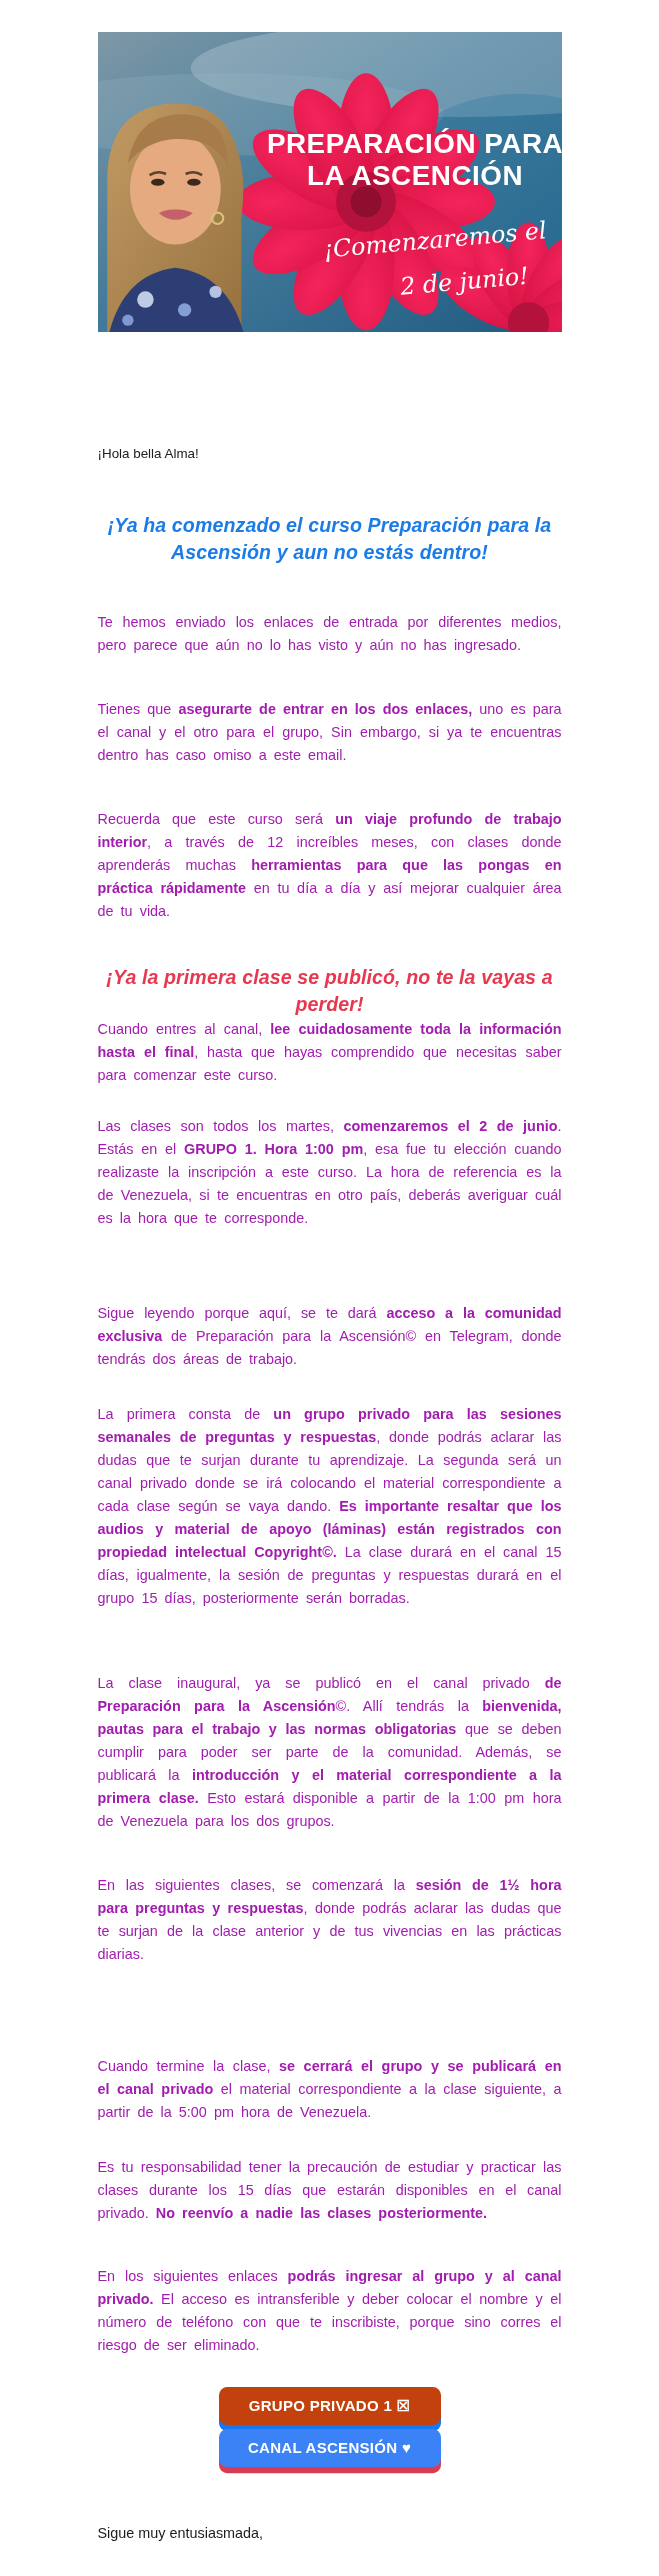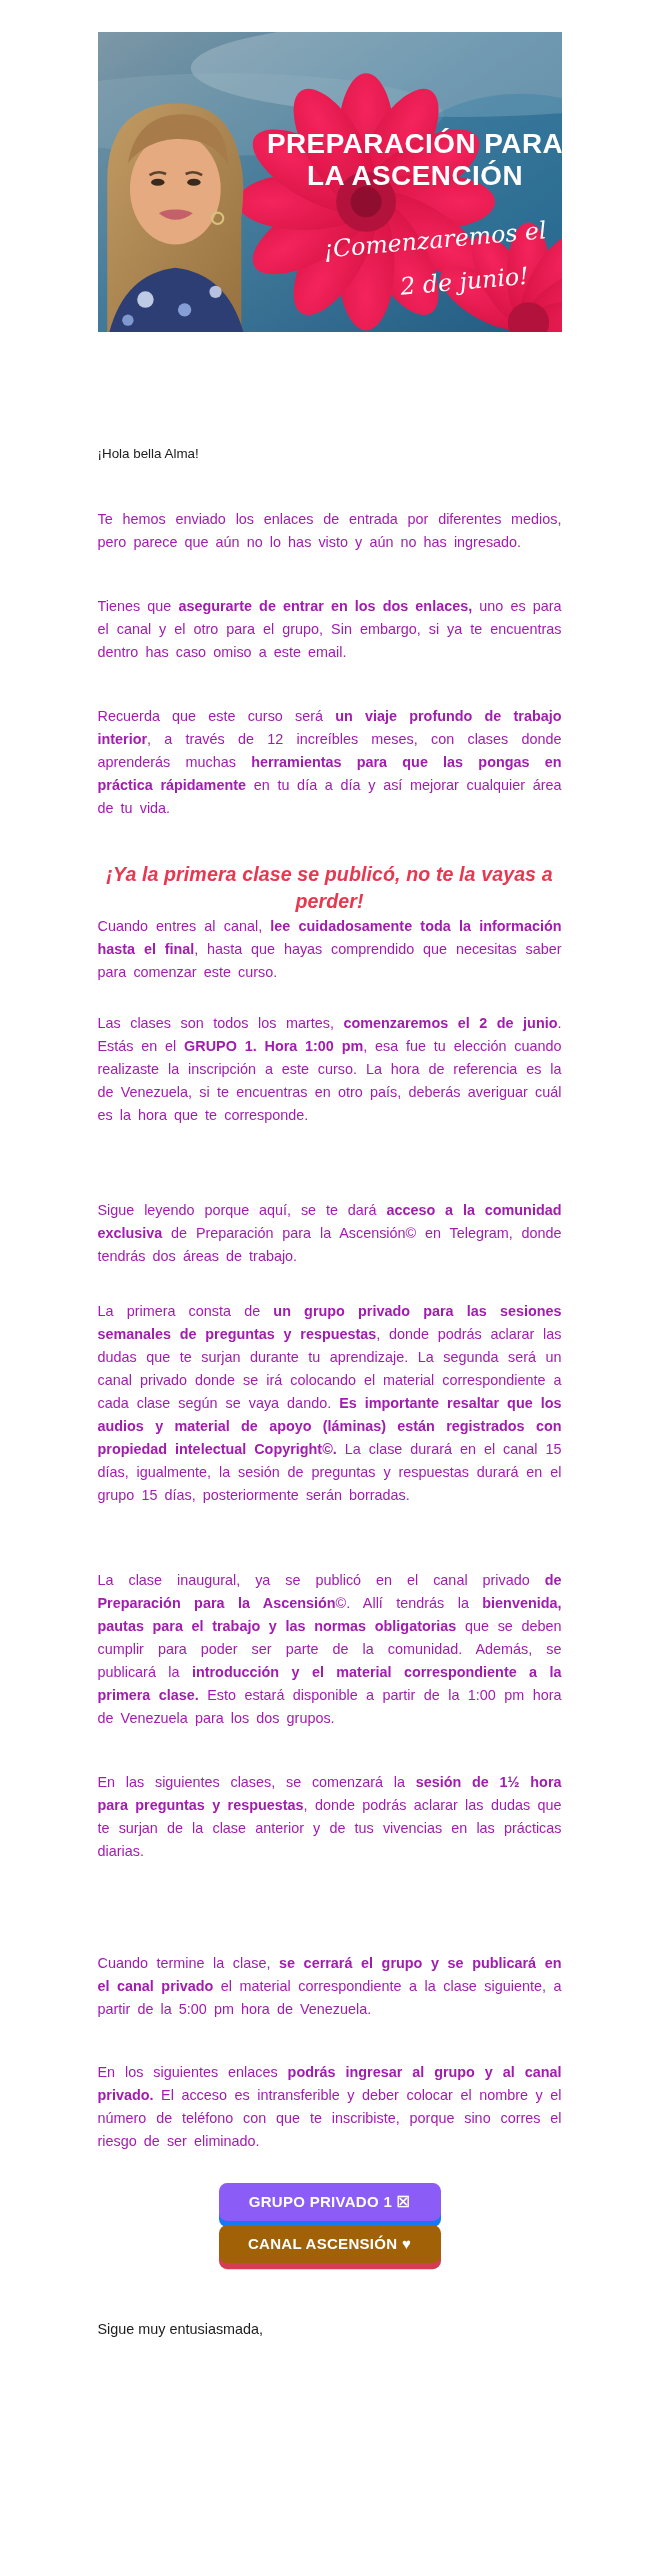--- a/index.html
+++ b/index.html
@@ -25,22 +25,22 @@
     color:#a21caf;
   }
   p.body b { font-weight:700; }
   
   .btn-stack { width:222px; margin:30px auto 0; }
   .btn {
     display:flex; align-items:center; justify-content:center; width:222px; height:38px;
     border-radius:8.2px; color:#ffffff; font-weight:700; font-size:15px;
     letter-spacing:0.3px; cursor:pointer; text-decoration:none;
   }
-  .btn-red  { background:#8b5cf6; box-shadow:0 6.2px 0 0 #1678f2; }
-  .btn-blue { background:#a16207; box-shadow:0 6.2px 0 0 #d63d52; margin-top:4.1px; }
+  .btn-red  { background:#c2410c; box-shadow:0 6.2px 0 0 #1678f2; }
+  .btn-blue { background:#3b82f6; box-shadow:0 6.2px 0 0 #d63d52; margin-top:4.1px; }
   .closing-1 { margin-top:58px; font-size:14.4px; line-height:17.5px; }
 </style>
 </head>
 <body>
 
 <div class="page">
 
   <svg class="banner" viewBox="0 0 900 583" preserveAspectRatio="none">
     <defs>
       <linearGradient id="bg" x1="0" y1="0" x2="1" y2="1">
@@ -117,34 +117,36 @@
     </g>
     <g fill="#ffffff" font-family="DejaVu Serif, serif" font-style="italic" text-anchor="middle" transform="rotate(-5 650 420)">
       <text x="655" y="420" font-size="46">¡Comenzaremos el</text>
       <text x="705" y="505" font-size="46">2 de junio!</text>
     </g>
   </svg>
 
   <div class="letter">
     <p class="greeting">¡Hola bella Alma!</p>
 
+    <h2 class="h-blue">¡Ya ha comenzado el curso Preparación para la Ascensión y aun no estás dentro!</h2>
 
     <p class="body" style="margin-top:45px"><span>Te hemos enviado los enlaces de entrada por diferentes medios, pero parece que aún no lo has visto y aún no has ingresado.</span></p>
     <p class="body" style="margin-top:41px"><span>Tienes que </span><b>asegurarte de entrar en los dos enlaces,</b><span> uno es para el canal y el otro para el grupo, Sin embargo, si ya te encuentras dentro has caso omiso a este email.</span></p>
     <p class="body" style="margin-top:41px"><span>Recuerda que este curso será </span><b>un viaje profundo de trabajo interior</b><span>, a través de 12 increíbles meses, con clases donde aprenderás muchas </span><b>herramientas para que las pongas en práctica rápidamente</b><span> en tu día a día y así mejorar cualquier área de tu vida.</span></p>
 
     <h2 class="h-red">¡Ya la primera clase se publicó,  no te la vayas a perder!</h2>
 
     <p class="body" style=""><span>Cuando entres al canal, </span><b>lee cuidadosamente toda la información hasta el final</b><span>, hasta que hayas comprendido que necesitas saber para comenzar este curso.</span></p>
     <p class="body" style="margin-top:28px"><span>Las clases son todos los martes, </span><b>comenzaremos el 2 de junio</b><span>. Estás en el </span><b>GRUPO 1. Hora 1:00 pm</b><span>, esa fue tu elección cuando realizaste la inscripción a este curso. La hora de referencia es la de Venezuela, si te encuentras en otro país, deberás averiguar cuál es la hora que te corresponde.</span></p>
     <p class="body" style="margin-top:72px"><span>Sigue leyendo porque aquí, se te dará </span><b>acceso a la comunidad exclusiva</b><span> de Preparación para la Ascensión© en Telegram, donde tendrás dos áreas de trabajo.</span></p>
     <p class="body" style="margin-top:32px"><span>La primera consta de </span><b>un grupo privado para las sesiones semanales de preguntas y respuestas</b><span>, donde podrás aclarar las dudas que te surjan durante tu aprendizaje. La segunda será un canal privado donde se irá colocando el material correspondiente a cada clase según se vaya dando. </span><b>Es importante resaltar que los audios y material de apoyo (láminas) están registrados con propiedad intelectual Copyright©.</b><span> La clase durará en el canal 15 días, igualmente, la sesión de preguntas y respuestas durará en el grupo 15 días, posteriormente serán borradas.</span></p>
     <p class="body" style="margin-top:62px"><span>La clase inaugural, ya se publicó en el canal privado </span><b>de Preparación para la Ascensión</b><span>©. Allí tendrás la </span><b>bienvenida, pautas para el trabajo y las normas obligatorias</b><span> que se deben cumplir para poder ser parte de la comunidad. Además, se publicará la </span><b>introducción y el material correspondiente a la primera clase.</b><span> Esto estará disponible a partir de la 1:00 pm hora de Venezuela para los dos grupos.</span></p>
     <p class="body" style="margin-top:41px"><span>En las siguientes clases, se comenzará la </span><b>sesión de 1½ hora para preguntas y respuestas</b><span>, donde podrás aclarar las dudas que te surjan de la clase anterior y de tus vivencias en las prácticas diarias.</span></p>
     <p class="body" style="margin-top:89px"><span>Cuando termine la clase, </span><b>se cerrará el grupo y se publicará en el canal privado</b><span> el material correspondiente a la clase siguiente, a partir de la 5:00 pm hora de Venezuela.</span></p>
+    <p class="body" style="margin-top:32px"><span>Es tu responsabilidad tener la precaución de estudiar y practicar las clases durante los 15 días que estarán disponibles en el canal privado. </span><b>No reenvío a nadie las clases posteriormente.</b></p>
     <p class="body" style="margin-top:40px"><span>En los siguientes enlaces </span><b>podrás ingresar al grupo y al canal privado.</b><span> El acceso es intransferible y deber colocar el nombre y el número de teléfono con que te inscribiste, porque sino corres el riesgo de ser eliminado.</span></p>
 
     <div class="btn-stack">
       <a class="btn btn-red">GRUPO PRIVADO 1 ☒</a>
       <a class="btn btn-blue">CANAL ASCENSIÓN ♥</a>
     </div>
 
     <p class="closing-1">Sigue muy entusiasmada,</p>
 
   </div>

